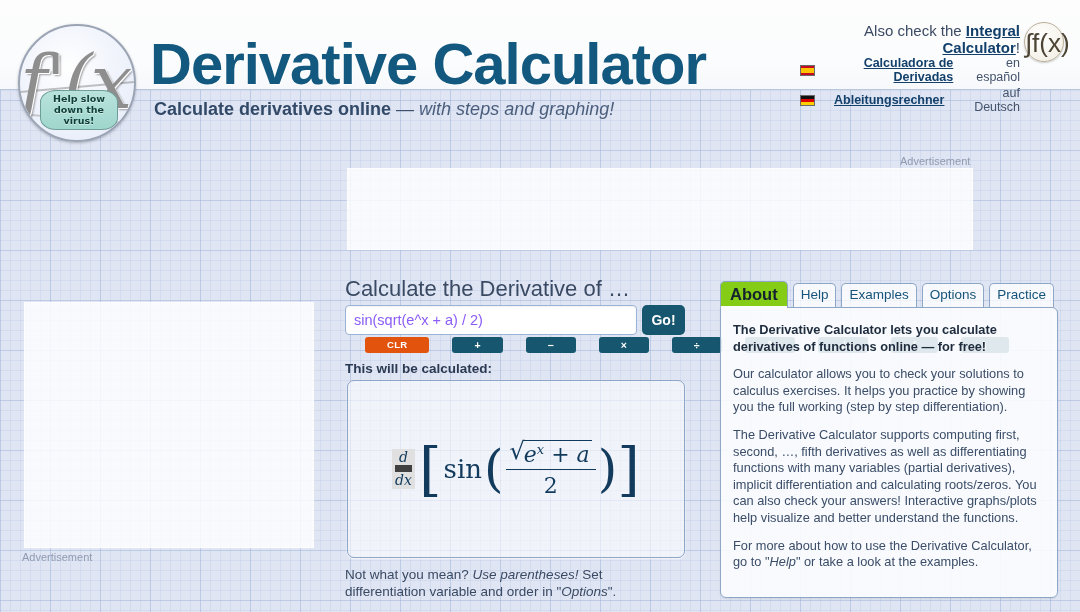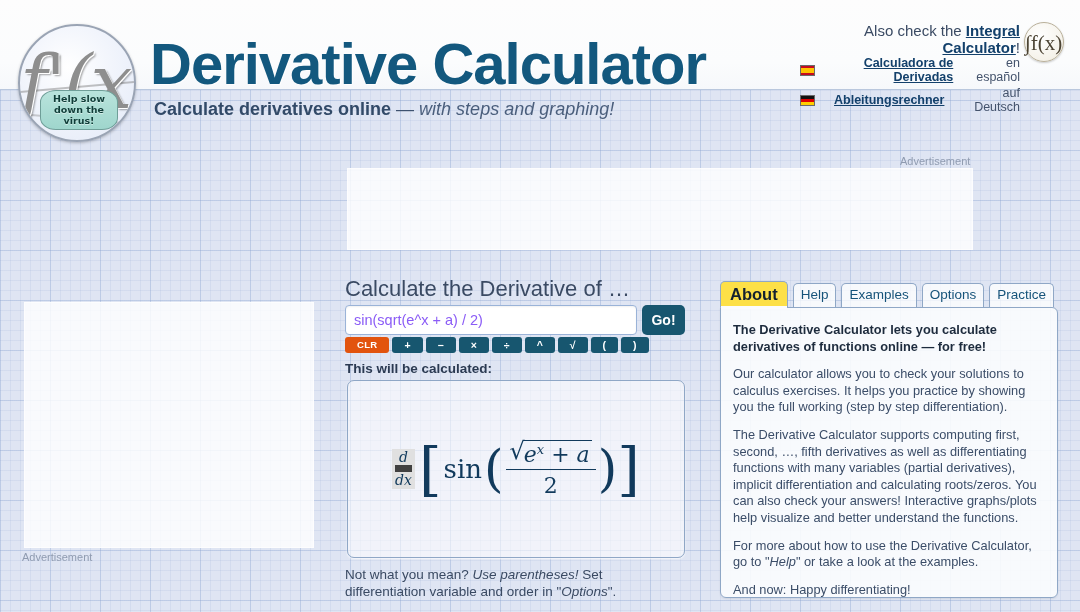--- a/index.html
+++ b/index.html
@@ -103,24 +103,24 @@
   .flag-de{ background:linear-gradient(to bottom,#111 0 33%, #dd0000 33% 66%, #ffce00 66% 100%); }
   #toplinks .langrow a{ font-size:12.5px; }
   #toplinks .langrow span{ font-weight:normal; color:#44536c; }
 
   #int-logo{
     left:1024px; top:22px; width:40px; height:40px;
     border-radius:50%;
     background:radial-gradient(circle at 40% 35%, #ffffff 0%, #f5f2ea 70%, #ece7da 100%);
     border:1px solid #b9b09a;
     box-shadow:0 1px 2px rgba(0,0,0,.2);
-    font-family:Liberation Serif, serif;
+    font-family:Liberation Sans, sans-serif;
     color:#4c4434;
-    font-size:21px;
-    line-height:40px;
+    font-size:26px;
+    text-align:center; line-height:40px;
   }
 
   
   .ad-label{ color:#8f9bb0; font-size:11px; }
   .ad-box{ background:rgba(255,255,255,.80); border:1px solid rgba(255,255,255,.6); }
   #ad-top-label{ left:900px; top:155px; }
   #ad-top{ left:347px; top:168px; width:626px; height:82px; }
   #ad-left{ left:24px; top:302px; width:290px; height:246px; }
   #ad-left-label{ left:22px; top:551px; }
 
@@ -138,26 +138,26 @@
   }
   #go-button{
     position:absolute; left:297px; top:0; width:43px; height:30px;
     background:#17566f; color:#fff; border:none; border-radius:5px;
     font-family:"Liberation Sans", sans-serif;
     font-weight:bold; font-size:14px; cursor:pointer;
   }
 
   #keypad{ left:345px; top:337px; display:flex; gap:3px; }
   .key{
-    height:16px; min-width:26px; padding:0 12px;
+    height:16px; min-width:26px; padding:0 22px;
     border-radius:3px; border:none;
     background:#17566f; color:#fff;
     font-family:"Liberation Sans", sans-serif;
     font-size:10.5px; font-weight:bold; line-height:16px;
-    text-align:left; cursor:pointer;
+    text-align:left; cursor:pointer;margin-left:20px;
   }
   .key.clr{ background:#e2540e; font-size:9.5px; letter-spacing:.3px; }
 
   #calc-note{ left:345px; top:361px; font-size:13.5px; font-weight:bold; color:#2b3a52; }
 
   #formula-box{
     left:347px; top:380px; width:338px; height:178px;
     border:1px solid #8fa7c6; border-radius:7px;
     background:rgba(255,255,255,.55);
     box-shadow:0 1px 2px rgba(255,255,255,.8);
@@ -198,21 +198,21 @@
     border-bottom:none;
     border-radius:5px 5px 0 0;
     padding:3px 7px 4px 7px;
     font-size:13.5px;
     color:#16537a;
     cursor:pointer;
     line-height:16px;
     position:relative;
   }
   .tab.active{
-    background:#fde047;
+    background:#84cc16;
     color:#14212f;
     font-weight:bold;
     font-size:16.5px;
     padding:4px 9px 5px 9px;
     border-color:#8fa7c6;
     z-index:6;
   }
   .tab.active::after{
     content:""; position:absolute; left:0; right:0; bottom:-2px; height:3px; background:#fbfcfd;
   }
@@ -332,14 +332,13 @@
   <div class="tab">Examples</div>
   <div class="tab">Options</div>
   <div class="tab">Practice</div>
 </div>
 
 <div class="layer" id="tabpanel">
   <p class="lead">The Derivative Calculator lets you calculate derivatives of functions online — for free!</p>
   <p>Our calculator allows you to check your solutions to calculus exercises. It helps you practice by showing you the full working (step by step differentiation).</p>
   <p>The Derivative Calculator supports computing first, second, …, fifth derivatives as well as differentiating functions with many variables (partial derivatives), implicit differentiation and calculating roots/zeros. You can also check your answers! Interactive graphs/plots help visualize and better understand the functions.</p>
   <p><span>For more about how to use the Derivative Calculator, go to "</span><i>Help</i><span>" or take a look at the examples.</span></p>
-  <p>And now: Happy differentiating!</p>
 </div>
 
 </body></html>

